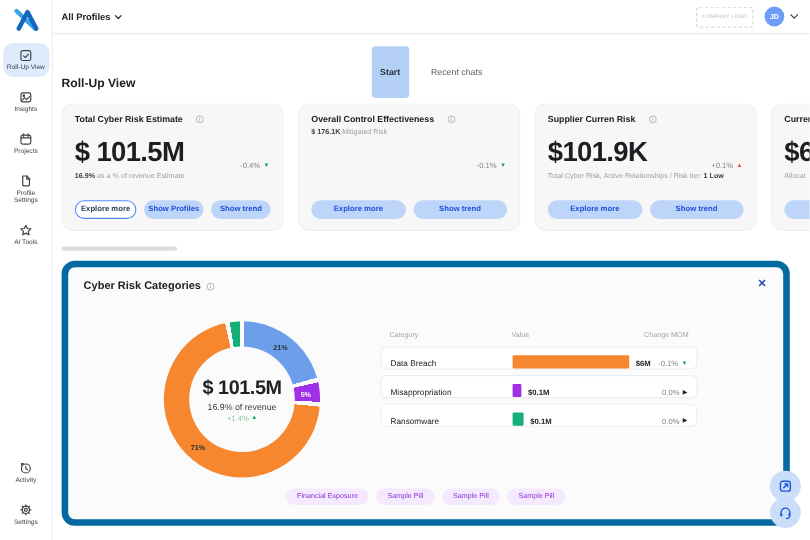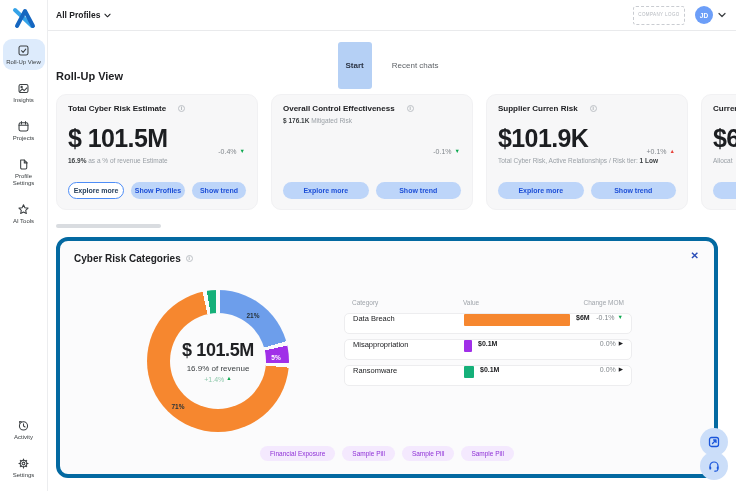--- a/index.html
+++ b/index.html
@@ -52,41 +52,41 @@
   .card-btns { position:absolute; left:11px; right:11px; bottom:10px; display:flex; gap:7px; }
   .cbtn { flex:1; height:17px; border-radius:9px; background:#BDD5F9; color:#1D4FD7; border:none;
     font-size:7px; font-weight:bold; font-family:inherit; display:flex; align-items:center; justify-content:center; cursor:pointer; }
   .cbtn.outlined { background:#fff; border:1.5px solid #4D8DF7; color:#27415E; }
 
   
   .hscroll { position:absolute; left:56px; top:224px; width:105px; height:4px; border-radius:2px; background:#D9DCE0; cursor:pointer; }
 
   
   .panel { position:absolute; left:56px; top:237px; width:662px; height:241px; background:#FBFBFC;
-    border:4px solid #0369a1; border-radius:12px; }
+    border:6px solid #0369a1; border-radius:12px; }
   .panel-title { position:absolute; left:14px; top:12px; font-size:10px; font-weight:bold; display:flex; align-items:center; gap:5px; }
   .panel-close { position:absolute; right:15px; top:9px; font-size:10px; font-weight:bold; color:#2B4EB8; cursor:pointer; }
 
   
   .donut { position:absolute; left:87px; top:49px; width:142px; height:142px; border-radius:50%; cursor:pointer; }
   .donut-hole { position:absolute; left:23px; top:23px; width:96px; height:96px; border-radius:50%; background:#FBFBFC;
     display:flex; flex-direction:column; align-items:center; justify-content:center; }
   .donut-val { font-size:18px; font-weight:bold; letter-spacing:-0.4px; }
   .donut-sub { font-size:8px; color:#3C4043; margin-top:3px; }
   .donut-chg { font-size:7px; color:#8FC9AC; margin-top:3px; display:flex; align-items:center; gap:2px; }
   .slice-label { position:absolute; font-size:6.5px; font-weight:bold; transform:translate(-50%,-50%); color:#263238; }
   .slice-label.white { color:#fff; }
 
   
   .cat-table { position:absolute; left:284px; top:58px; width:288px; }
   .t-head { display:flex; align-items:center; font-size:6.5px; color:#9FA4AA; padding:0 8px; margin-bottom:7px; }
   .t-head .h-cat { width:111px; }
   .t-head .h-val { flex:1; }
   .t-row { height:21px; background:#fff; border:1px solid #EDEDEF; border-radius:5px; margin-bottom:5px;
-    display:flex; align-items:flex-start; padding:0 8px; }
+    display:flex; align-items:flex-end; padding:0 8px; }
   .t-cat { width:111px; font-size:7.5px; color:#202124; }
   .t-bar { height:12px; border-radius:1px; }
   .t-vlabel { margin-left:6px; font-size:7px; font-weight:bold; }
   .t-chg { margin-left:auto; font-size:7px; color:#80868B; display:flex; align-items:center; gap:3px; }
 
   
   .pills { position:absolute; left:0; bottom:13px; width:100%; display:flex; justify-content:center; gap:7px; }
   .pill { background:#F4E9FE; color:#8E30D6; font-size:6.5px; padding:4px 10px; border-radius:8px; cursor:pointer; }
 
   

